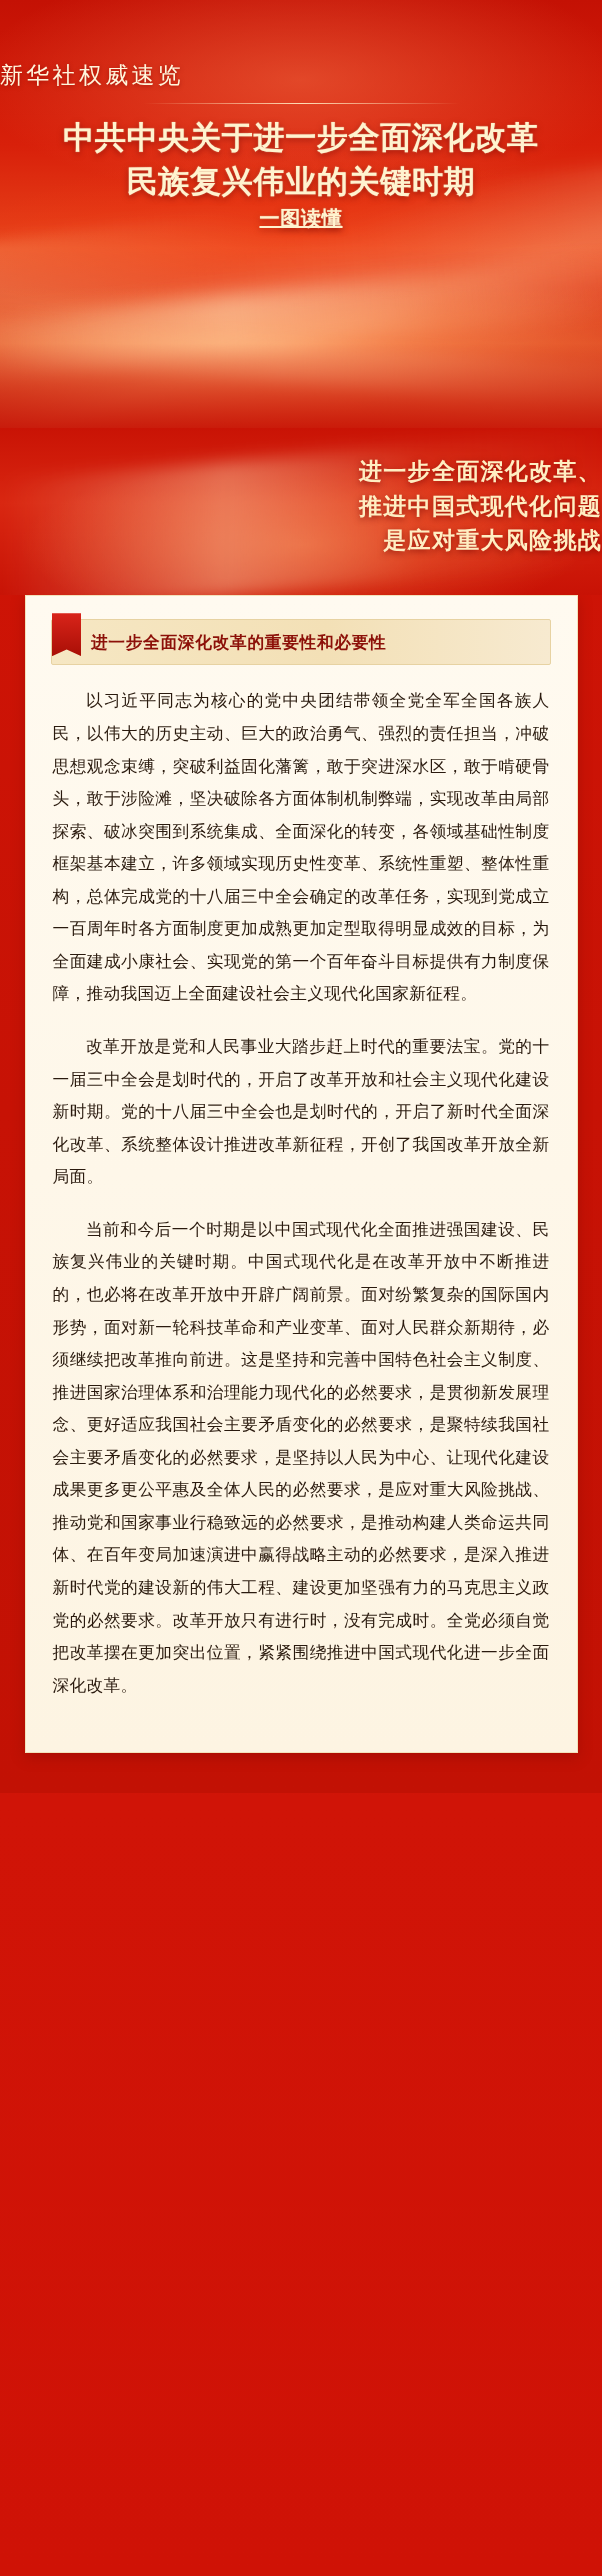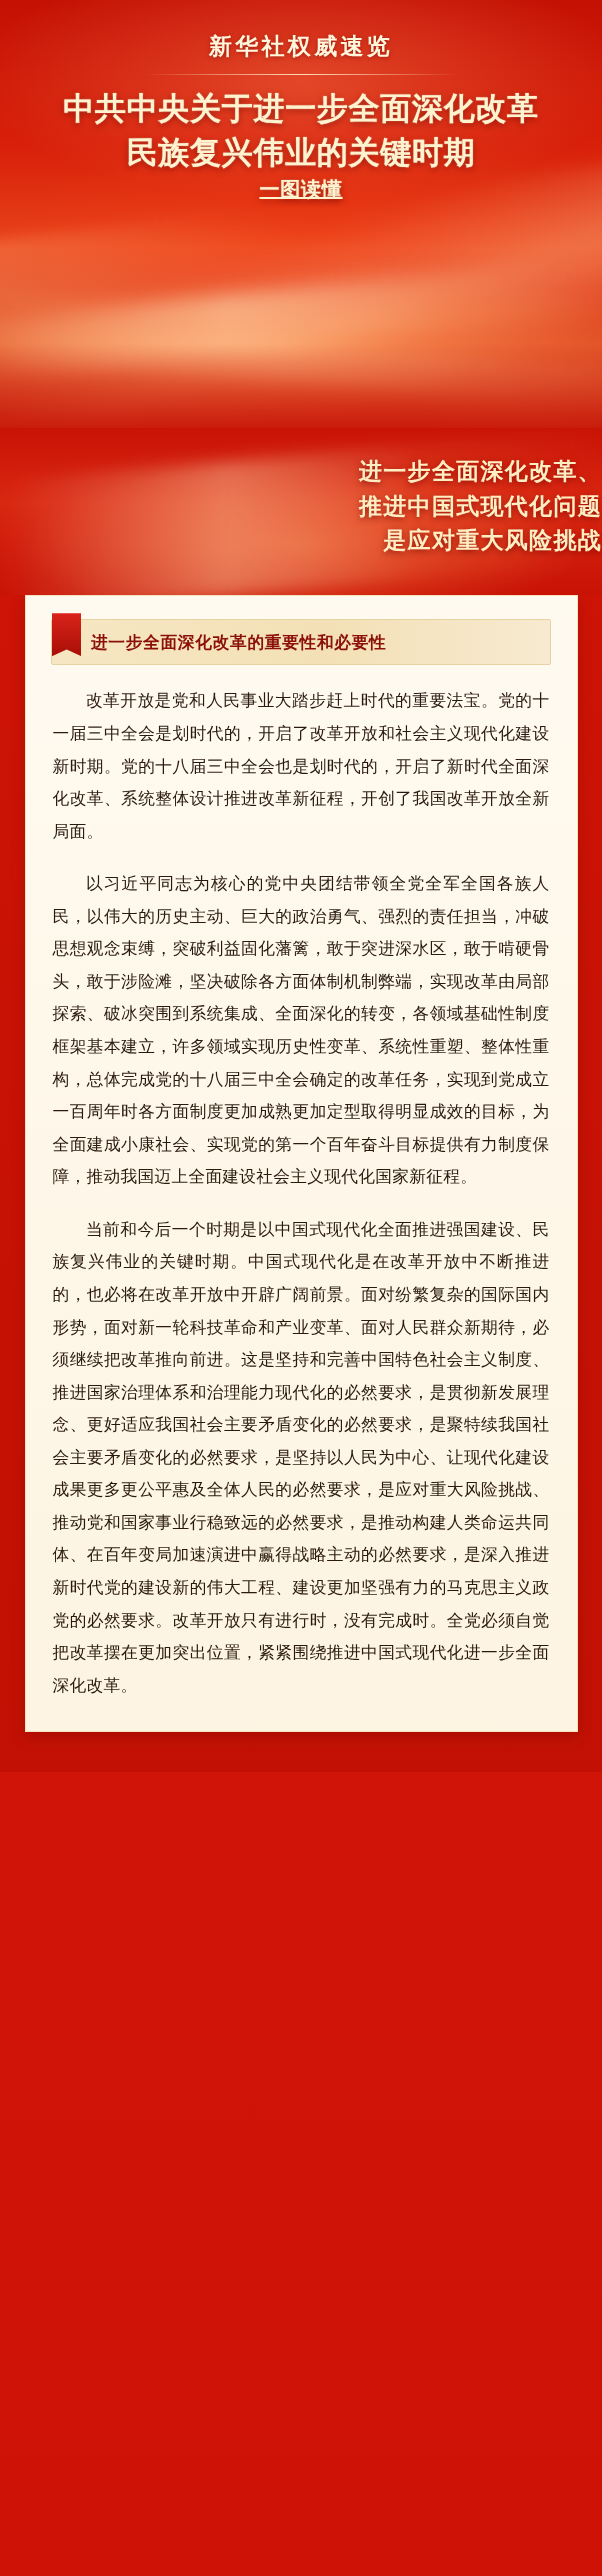--- a/index.html
+++ b/index.html
@@ -57,25 +57,24 @@
     left: -40px; top: 345px;
     width: 710px; height: 40px;
     background: linear-gradient(90deg, rgba(255,190,140,0.02), rgba(255,225,190,0.40) 45%, rgba(255,180,120,0.05));
     transform: rotate(4deg);
     filter: blur(8px);
   }
 
   .kicker {
     position: relative;
     z-index: 3;
-    text-align: center;
-    padding-top: 31px;
+    padding-top: 60px;
     color: #fff6dc;
     font-size: 23px;
-    font-weight: bold;
+    font-weight: normal;
     letter-spacing: 3.3px;
     font-family: "Liberation Serif", "DejaVu Serif", serif;
     text-shadow: 0 1.3px 4px rgba(120,0,0,0.55);
   }
   .kicker-rule {
     position: relative;
     z-index: 3;
     margin: 12px auto 0;
     width: 315px; height: 1.3px;
     background: linear-gradient(90deg, rgba(255,230,190,0) 0%, rgba(255,230,190,0.95) 50%, rgba(255,230,190,0) 100%);
@@ -155,21 +154,21 @@
     line-height: 1.5;
     letter-spacing: 1.3px;
     text-shadow: 0 2px 6px rgba(110,0,0,0.65);
   }
 
   .sec-body {
     width: 553px;
     margin: 0 auto;
     background: linear-gradient(180deg, #fffaf0 0%, #fdf4e2 100%);
     border: 0.7px solid #f3e2bb;
-    padding: 23px 0 19px;
+    padding: 23px 0 40px;
     box-shadow: 0 4px 13.4px rgba(100,0,0,0.28);
   }
   .sub-head {
     position: relative;
     margin: 0 25.4px 20px;
     background: linear-gradient(90deg, #f6e7c3 0%, #f3e0b6 55%, #f7ead0 100%);
     border: 0.7px solid #e7d2a2;
     border-radius: 2px;
     padding: 10.7px 6.7px 10.7px 39px;
     color: #8c1008;
@@ -225,20 +224,20 @@
         <div>是应对重大风险挑战</div>
       </div>
     </div>
 
     <div class="sec-body">
       <div class="sub-head">
         <span class="tab"></span>
         <span>进一步全面深化改革的重要性和必要性</span>
       </div>
 
+      <p class="para">以习近平同志为核心的党中央团结带领全党全军全国各族人民，以伟大的历史主动、巨大的政治勇气、强烈的责任担当，冲破思想观念束缚，突破利益固化藩篱，敢于突进深水区，敢于啃硬骨头，敢于涉险滩，坚决破除各方面体制机制弊端，实现改革由局部探索、破冰突围到系统集成、全面深化的转变，各领域基础性制度框架基本建立，许多领域实现历史性变革、系统性重塑、整体性重构，总体完成党的十八届三中全会确定的改革任务，实现到党成立一百周年时各方面制度更加成熟更加定型取得明显成效的目标，为全面建成小康社会、实现党的第一个百年奋斗目标提供有力制度保障，推动我国迈上全面建设社会主义现代化国家新征程。</p>
       <p class="para">改革开放是党和人民事业大踏步赶上时代的重要法宝。党的十一届三中全会是划时代的，开启了改革开放和社会主义现代化建设新时期。党的十八届三中全会也是划时代的，开启了新时代全面深化改革、系统整体设计推进改革新征程，开创了我国改革开放全新局面。</p>
-      <p class="para">以习近平同志为核心的党中央团结带领全党全军全国各族人民，以伟大的历史主动、巨大的政治勇气、强烈的责任担当，冲破思想观念束缚，突破利益固化藩篱，敢于突进深水区，敢于啃硬骨头，敢于涉险滩，坚决破除各方面体制机制弊端，实现改革由局部探索、破冰突围到系统集成、全面深化的转变，各领域基础性制度框架基本建立，许多领域实现历史性变革、系统性重塑、整体性重构，总体完成党的十八届三中全会确定的改革任务，实现到党成立一百周年时各方面制度更加成熟更加定型取得明显成效的目标，为全面建成小康社会、实现党的第一个百年奋斗目标提供有力制度保障，推动我国迈上全面建设社会主义现代化国家新征程。</p>
       <p class="para">当前和今后一个时期是以中国式现代化全面推进强国建设、民族复兴伟业的关键时期。中国式现代化是在改革开放中不断推进的，也必将在改革开放中开辟广阔前景。面对纷繁复杂的国际国内形势，面对新一轮科技革命和产业变革、面对人民群众新期待，必须继续把改革推向前进。这是坚持和完善中国特色社会主义制度、推进国家治理体系和治理能力现代化的必然要求，是贯彻新发展理念、更好适应我国社会主要矛盾变化的必然要求，是聚特续我国社会主要矛盾变化的必然要求，是坚持以人民为中心、让现代化建设成果更多更公平惠及全体人民的必然要求，是应对重大风险挑战、推动党和国家事业行稳致远的必然要求，是推动构建人类命运共同体、在百年变局加速演进中赢得战略主动的必然要求，是深入推进新时代党的建设新的伟大工程、建设更加坚强有力的马克思主义政党的必然要求。改革开放只有进行时，没有完成时。全党必须自觉把改革摆在更加突出位置，紧紧围绕推进中国式现代化进一步全面深化改革。</p>
     </div>
   </div>
 
 </div>
 
 
 </body></html>

